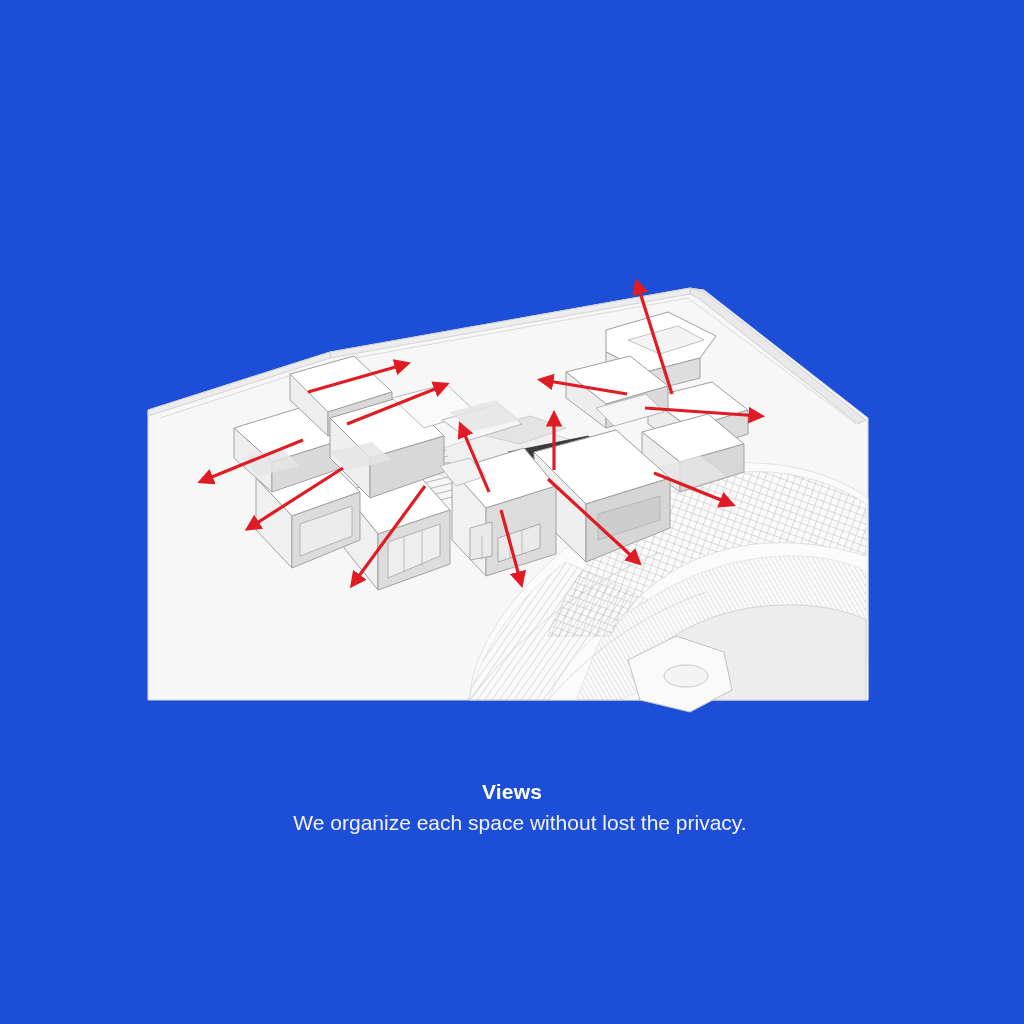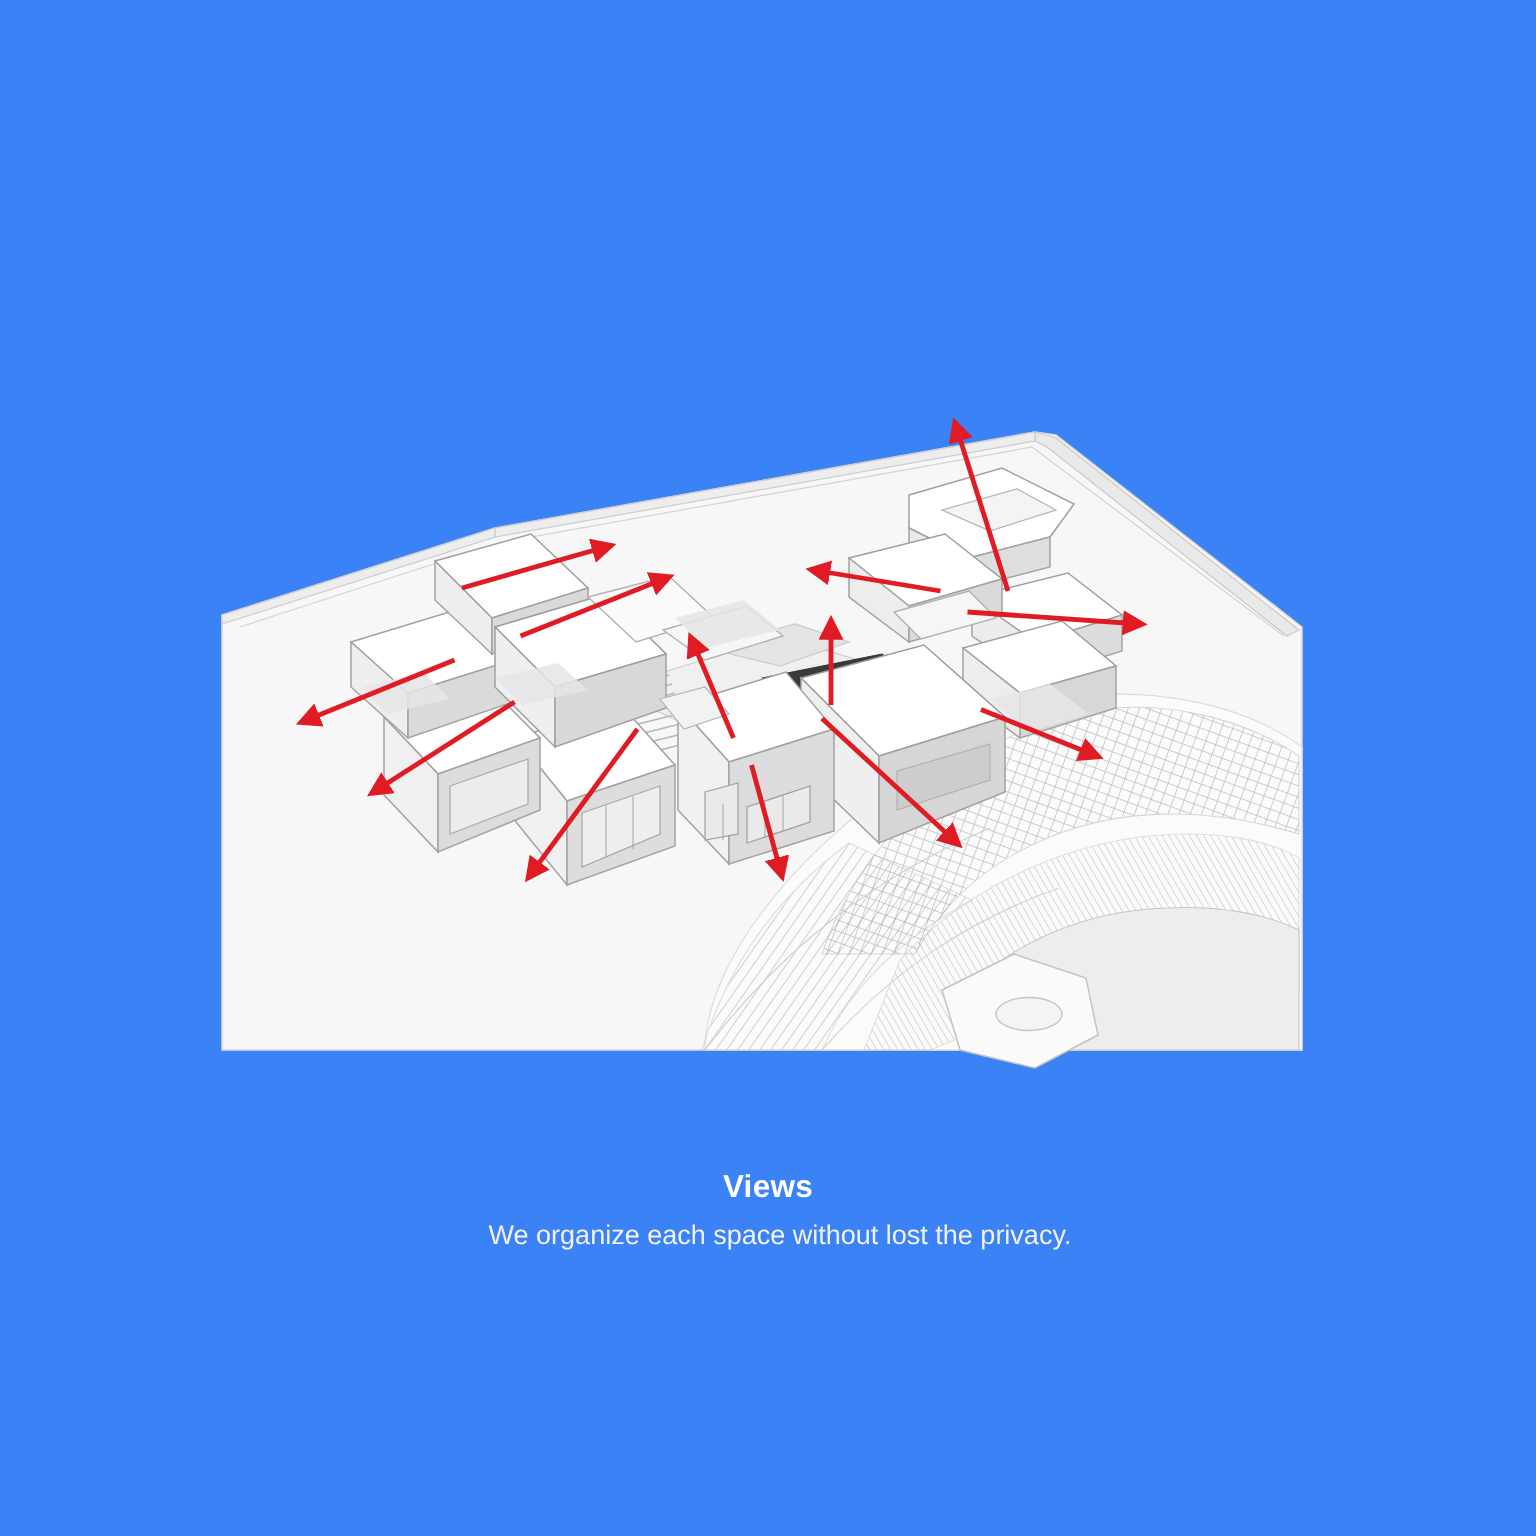--- a/index.html
+++ b/index.html
@@ -10,21 +10,21 @@
   body {
     width: 1024px;
     height: 1024px;
     overflow: hidden;
     font-family: "Liberation Sans", sans-serif;
   }
   #slide {
     position: relative;
     width: 1024px;
     height: 1024px;
-    background: #3b82f6;
+    background: #1d4ed8;
   }
   
   #diagram-stage {
     position: absolute;
     left: 0;
     top: 0;
     width: 1024px;
     height: 760px;
   }
   #diagram-svg {
@@ -39,21 +39,21 @@
     text-align: center;
     color: #ffffff;
   }
   #caption-title {
     font-size: 21px;
     font-weight: bold;
     letter-spacing: 0.2px;
     line-height: 28px;
   }
   #caption-sub {
-    font-size: 18px;
+    font-size: 21px;
     font-weight: normal;
     line-height: 26px;
     margin-top: 4px;
     color: #f2f2f2;
     padding-left: 16px;
   }
 </style>
 </head>
 <body>
 

